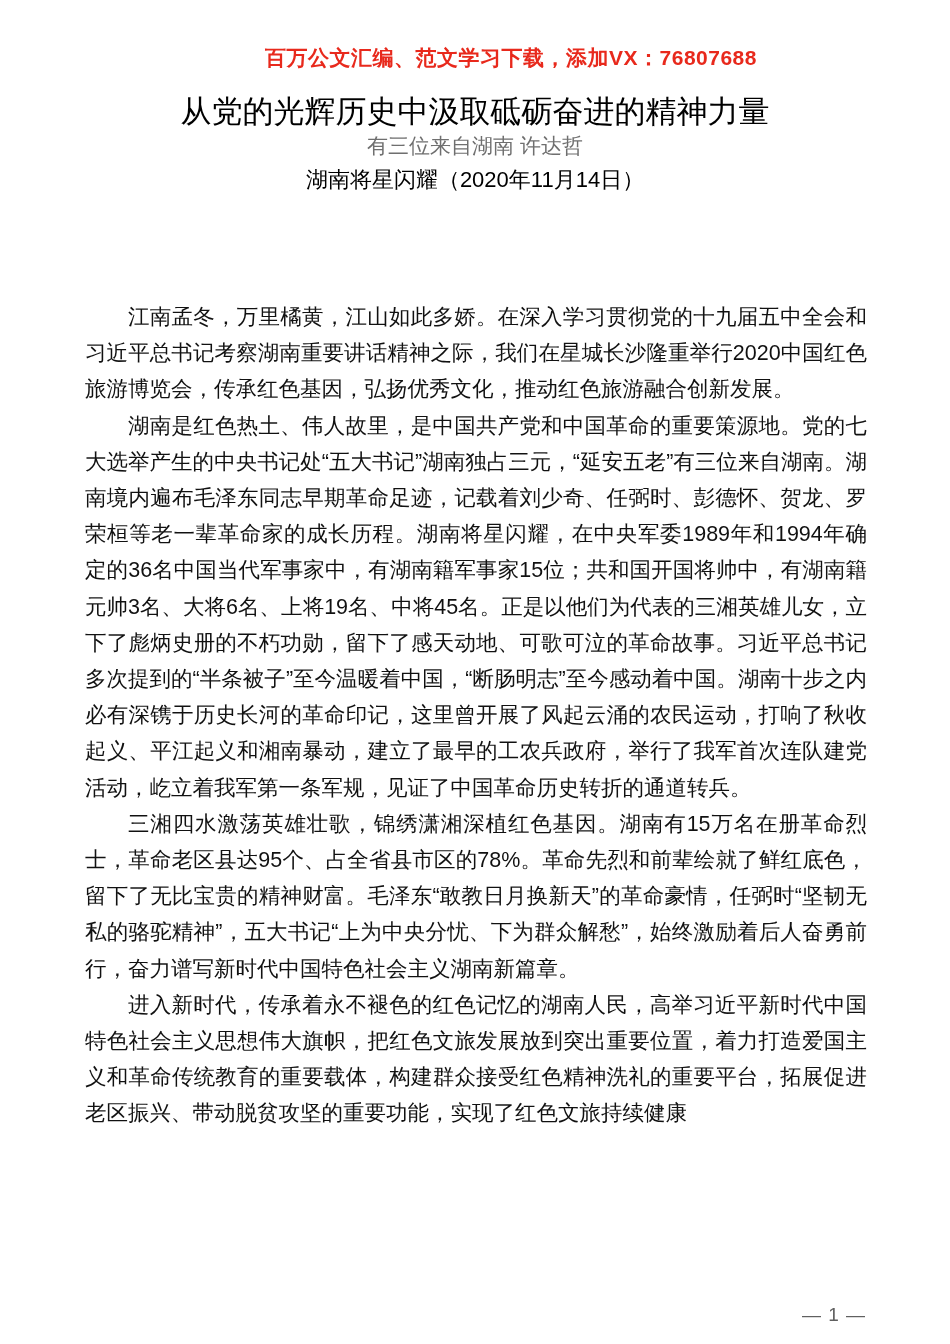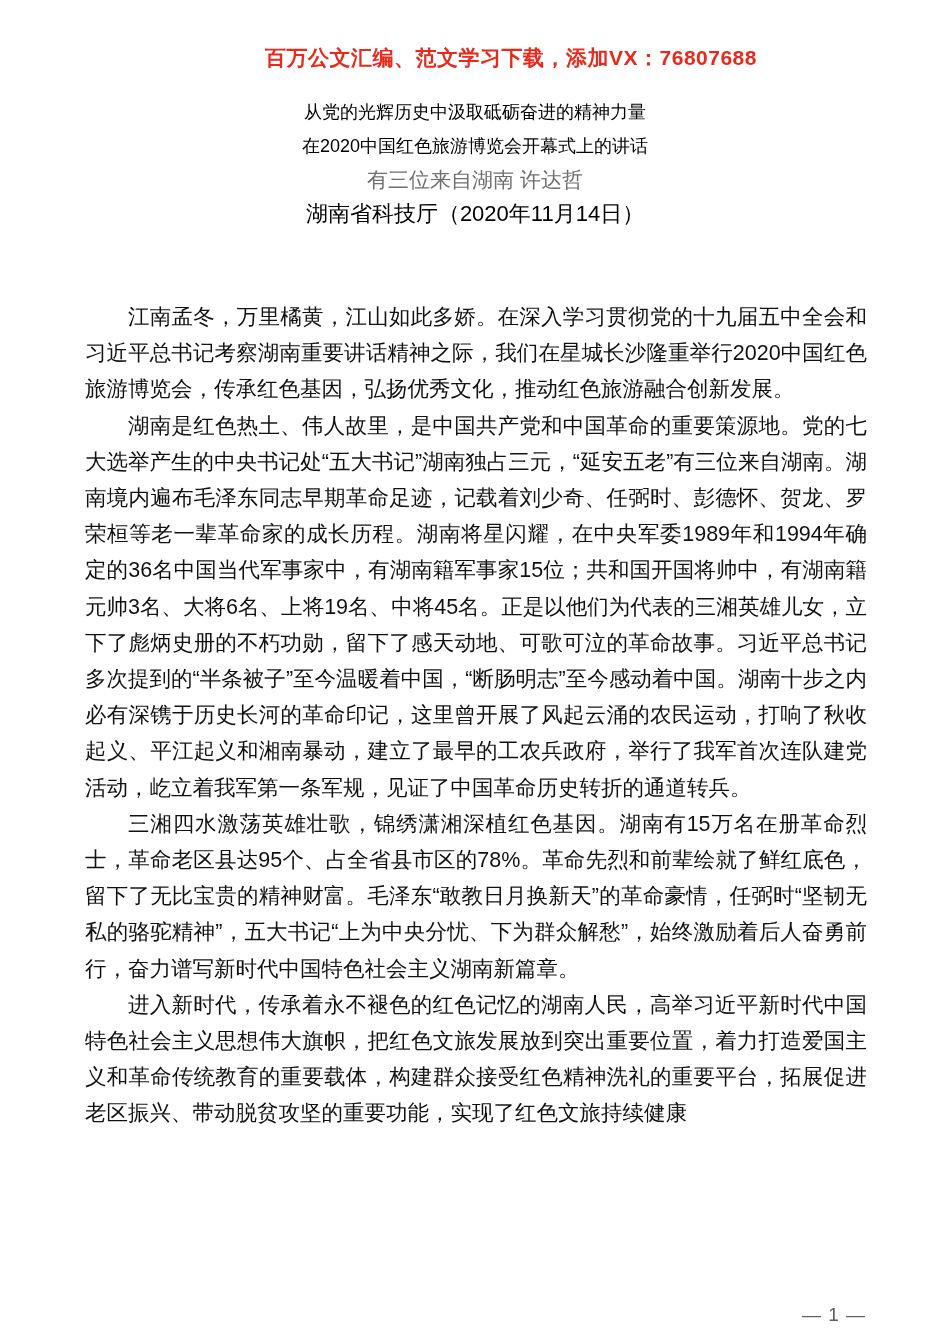--- a/index.html
+++ b/index.html
@@ -38,21 +38,21 @@
 
   
   .title-block {
     position: absolute;
     top: 95px;
     left: 0;
     width: 950px;
     text-align: center;
   }
   .title-line {
-    font-size: 18px;
+    font-size: 31px;
     line-height: 34px;
     color: #000000;
     white-space: nowrap;
   }
   .title-line.byline {
     font-size: 21px;
     color: #6f6f6f;
   }
   .title-line.dateline {
     font-size: 22px;
@@ -92,23 +92,22 @@
 </style>
 </head>
 <body>
 
 <div class="page">
 
   <div class="promo-banner">百万公文汇编、范文学习下载，添加VX：76807688</div>
 
   <div class="title-block">
     <div class="title-line">从党的光辉历史中汲取砥砺奋进的精神力量</div>
-    <div class="title-line">在2020中国红色旅游博览会开幕式上的讲话</div>
     <div class="title-line byline">有三位来自湖南  许达哲</div>
-    <div class="title-line dateline">湖南省科技厅（2020年11月14日）</div>
+    <div class="title-line dateline">湖南将星闪耀（2020年11月14日）</div>
   </div>
 
   <div class="body-text">
     <p>江南孟冬，万里橘黄，江山如此多娇。在深入学习贯彻党的十九届五中全会和习近平总书记考察湖南重要讲话精神之际，我们在星城长沙隆重举行2020中国红色旅游博览会，传承红色基因，弘扬优秀文化，推动红色旅游融合创新发展。</p>
     <p>湖南是红色热土、伟人故里，是中国共产党和中国革命的重要策源地。党的七大选举产生的中央书记处“五大书记”湖南独占三元，“延安五老”有三位来自湖南。湖南境内遍布毛泽东同志早期革命足迹，记载着刘少奇、任弼时、彭德怀、贺龙、罗荣桓等老一辈革命家的成长历程。湖南将星闪耀，在中央军委1989年和1994年确定的36名中国当代军事家中，有湖南籍军事家15位；共和国开国将帅中，有湖南籍元帅3名、大将6名、上将19名、中将45名。正是以他们为代表的三湘英雄儿女，立下了彪炳史册的不朽功勋，留下了感天动地、可歌可泣的革命故事。习近平总书记多次提到的“半条被子”至今温暖着中国，“断肠明志”至今感动着中国。湖南十步之内必有深镌于历史长河的革命印记，这里曾开展了风起云涌的农民运动，打响了秋收起义、平江起义和湘南暴动，建立了最早的工农兵政府，举行了我军首次连队建党活动，屹立着我军第一条军规，见证了中国革命历史转折的通道转兵。</p>
     <p>三湘四水激荡英雄壮歌，锦绣潇湘深植红色基因。湖南有15万名在册革命烈士，革命老区县达95个、占全省县市区的78%。革命先烈和前辈绘就了鲜红底色，留下了无比宝贵的精神财富。毛泽东“敢教日月换新天”的革命豪情，任弼时“坚韧无私的骆驼精神”，五大书记“上为中央分忧、下为群众解愁”，始终激励着后人奋勇前行，奋力谱写新时代中国特色社会主义湖南新篇章。</p>
     <p>进入新时代，传承着永不褪色的红色记忆的湖南人民，高举习近平新时代中国特色社会主义思想伟大旗帜，把红色文旅发展放到突出重要位置，着力打造爱国主义和革命传统教育的重要载体，构建群众接受红色精神洗礼的重要平台，拓展促进老区振兴、带动脱贫攻坚的重要功能，实现了红色文旅持续健康</p>
   </div>
 
   <div class="page-footer">— 1 —</div>

